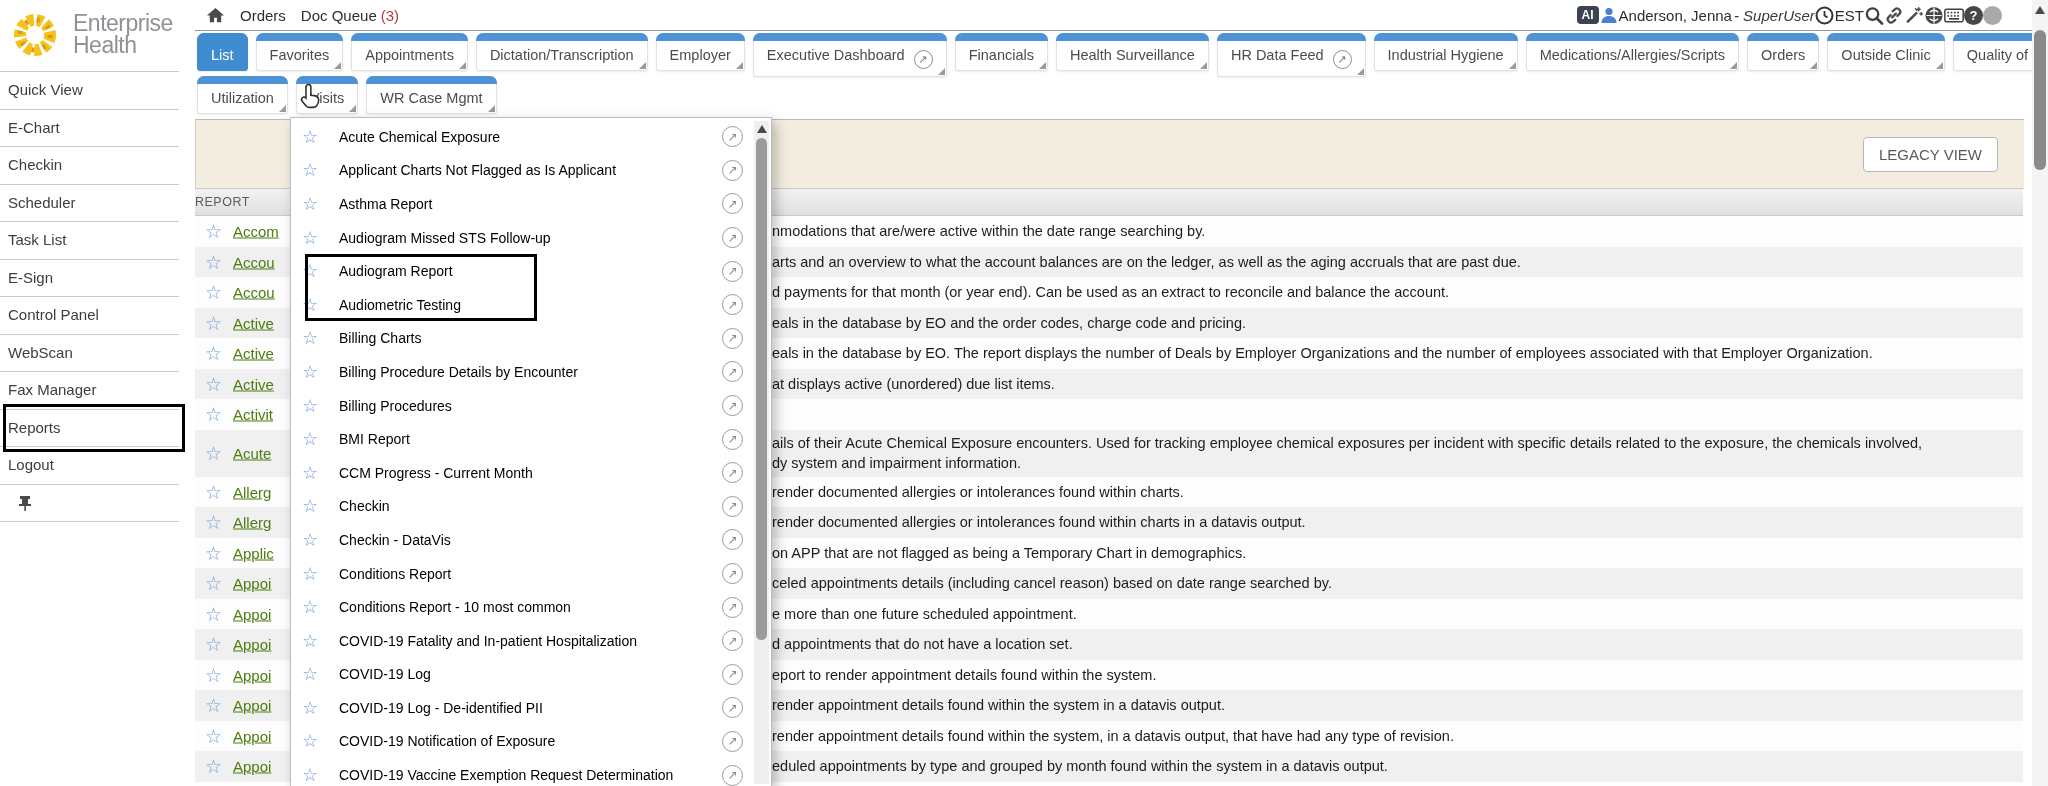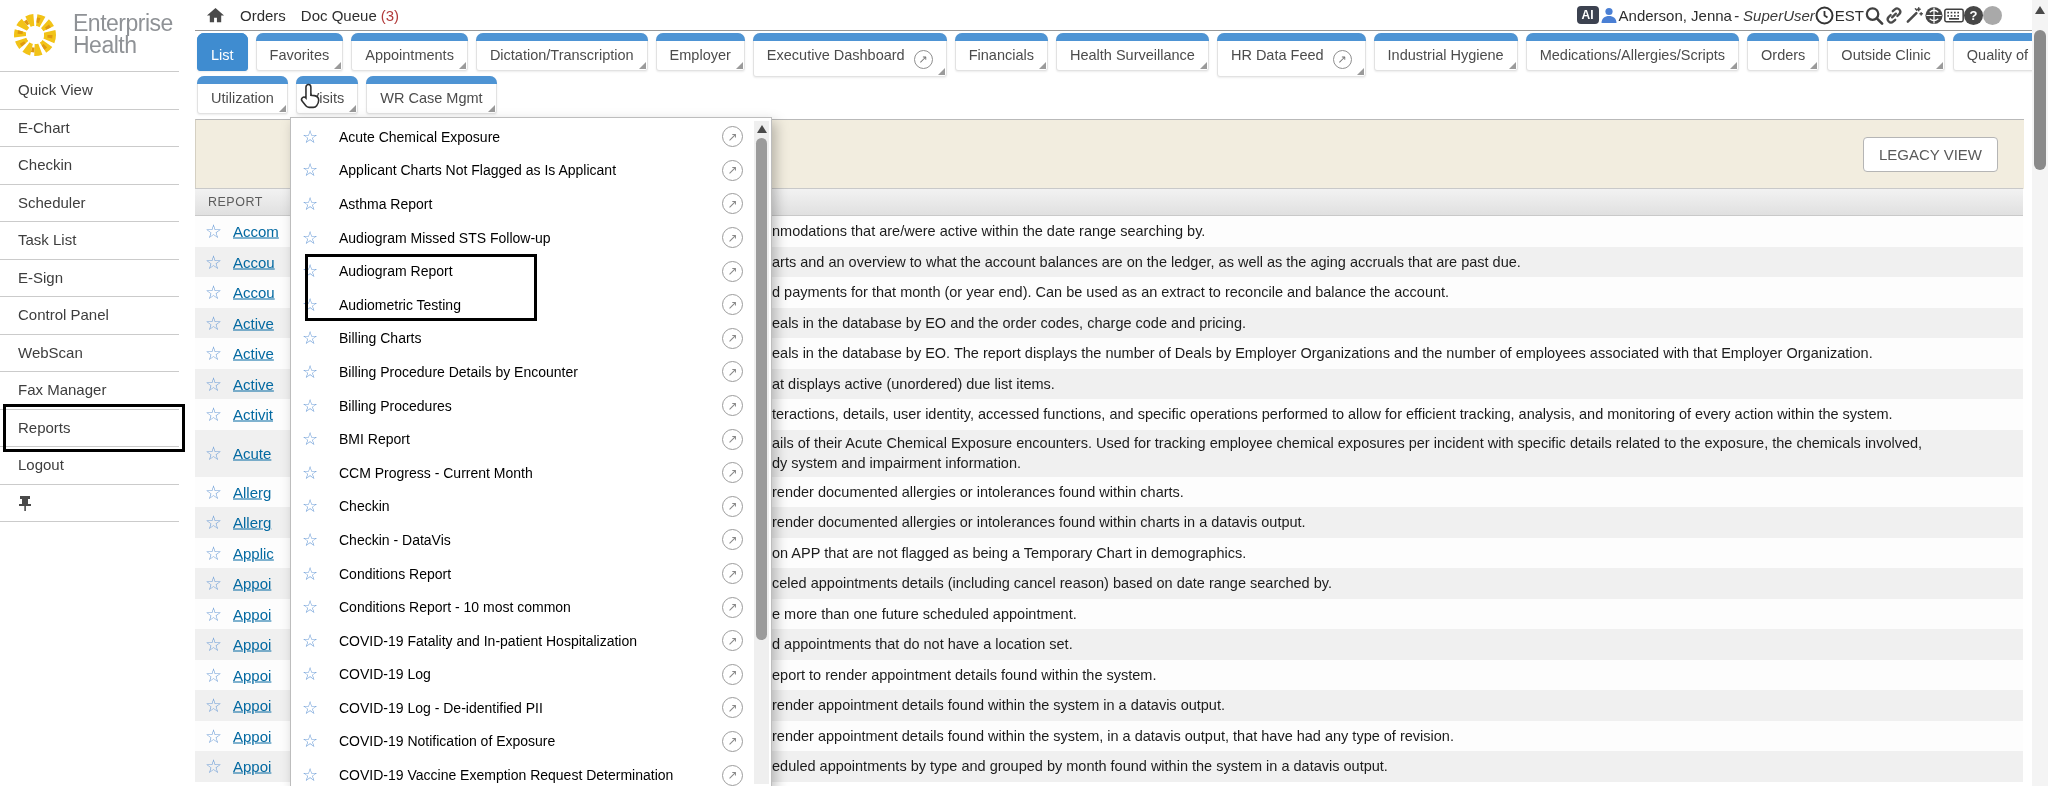--- a/index.html
+++ b/index.html
@@ -3,21 +3,21 @@
 <meta charset="utf-8">
 <style>
   html,body{margin:0;padding:0;}
   body{width:2048px;height:786px;overflow:hidden;position:relative;background:#fff;
        font-family:"Liberation Sans",sans-serif;}
   
   .sidebar{position:absolute;left:0;top:0;width:195px;height:786px;background:#fff;z-index:6;}
   .logo{display:flex;align-items:center;gap:15px;padding:8px 0 0 12px;height:54px;}
   .logo-text{color:#8f9296;font-size:23px;line-height:.95;letter-spacing:-.5px;}
   .side-nav{margin-top:9px;width:179px;}
-  .side-item{height:36.5px;line-height:36.5px;padding-left:18px;border-top:1px solid #cbcbcb;
+  .side-item{height:36.5px;line-height:36.5px;padding-left:8px;border-top:1px solid #cbcbcb;
              font-size:15px;color:#3d3d3d;cursor:pointer;}
   .pin-row{height:36px;border-top:1px solid #cbcbcb;border-bottom:1px solid #cbcbcb;
            display:flex;align-items:center;padding-left:18px;width:161px;}
   
   .topbar{position:absolute;left:195px;top:0;width:1837px;height:30px;background:#fff;
           border-bottom:1px solid #979797;display:flex;align-items:center;z-index:4;font-size:15px;color:#2e2e2e;}
   .crumb{margin-left:10px;display:flex;align-items:center;gap:15px;}
   .crumb .red{color:#b23b3b;margin-left:4px;}
   .user-cluster{margin-left:auto;display:flex;align-items:center;padding-right:30px;}
   .ai-badge{background:#3c4250;color:#fff;font-weight:bold;font-size:12px;border-radius:4px;
@@ -46,28 +46,28 @@
         margin-left:9px;vertical-align:-3px;}
   
   .band{position:absolute;left:195px;top:119px;width:1828px;height:69px;background:#f2eddf;
         border-top:1px solid #b9b9b9;border-left:1px solid #d5d0c2;z-index:1;}
   .legacy-btn{position:absolute;right:26px;top:17px;background:#fff;border:1px solid #b5b5b5;
         border-radius:4px;color:#5a5a5a;font-size:15px;padding:8px 15px;cursor:pointer;}
   
   .table{position:absolute;left:195px;top:188px;width:1828px;z-index:1;}
   .thead{height:26px;line-height:26px;background:linear-gradient(#f2f2f2,#e0e0e0);
          border-top:1px solid #c9c9c9;border-bottom:1px solid #c9c9c9;color:#5c5c5c;
-         font-size:12.5px;letter-spacing:.5px;padding-left:13px;}
+         font-size:12.5px;letter-spacing:.5px;padding-left:0;}
   .trow{position:relative;height:30.5px;}
   .trow.tall{height:47px;}
   .trow:nth-child(odd){background:#fdfdfd;}
   .trow:nth-child(even){background:#f0f0f0;}
   .trow .star{position:absolute;left:10px;top:50%;transform:translateY(-50%);}
   .star{color:#6f9fd8;font-size:19px;line-height:1;}
-  .rname{position:absolute;left:38px;top:50%;transform:translateY(-50%);color:#0369a1;
+  .rname{position:absolute;left:38px;top:50%;transform:translateY(-50%);color:#4d7c0f;
          text-decoration:underline;font-size:15px;cursor:pointer;}
   .rdesc{position:absolute;left:577px;right:6px;top:50%;transform:translateY(-50%);
          color:#1c1c1c;font-size:14.5px;line-height:20px;}
   
   .dropdown{position:absolute;left:290px;top:117px;width:480px;height:669px;background:#fff;
             border:1px solid #bdbdbd;box-shadow:4px 5px 12px rgba(0,0,0,.25);z-index:20;overflow:hidden;}
   .menu-list{position:absolute;left:0;top:2px;right:21px;}
   .menu-item{height:33.6px;display:flex;align-items:center;padding-left:11px;cursor:pointer;}
   .menu-item .star{font-size:18px;width:21px;flex:none;}
   .menu-label{font-size:14px;color:#000000;margin-left:16px;}
@@ -338,21 +338,20 @@
     <span class="rdesc">eals in the database by EO. The report displays the number of Deals by Employer Organizations and the number of employees associated with that Employer Organization.</span>
   </div>
         <div class="trow">
     <span class="star">☆</span>
     <a class="rname">Active</a>
     <span class="rdesc">at displays active (unordered) due list items.</span>
   </div>
         <div class="trow">
     <span class="star">☆</span>
     <a class="rname">Activit</a>
-    <span class="rdesc">teractions, details, user identity, accessed functions, and specific operations performed to allow for efficient tracking, analysis, and monitoring of every action within the system.</span>
   </div>
         <div class="trow tall">
     <span class="star">☆</span>
     <a class="rname">Acute</a>
     <span class="rdesc">ails of their Acute Chemical Exposure encounters. Used for tracking employee chemical exposures per incident with specific details related to the exposure, the chemicals involved,<div>dy system and impairment information.</div></span>
   </div>
         <div class="trow">
     <span class="star">☆</span>
     <a class="rname">Allerg</a>
     <span class="rdesc">render documented allergies or intolerances found within charts.</span>

